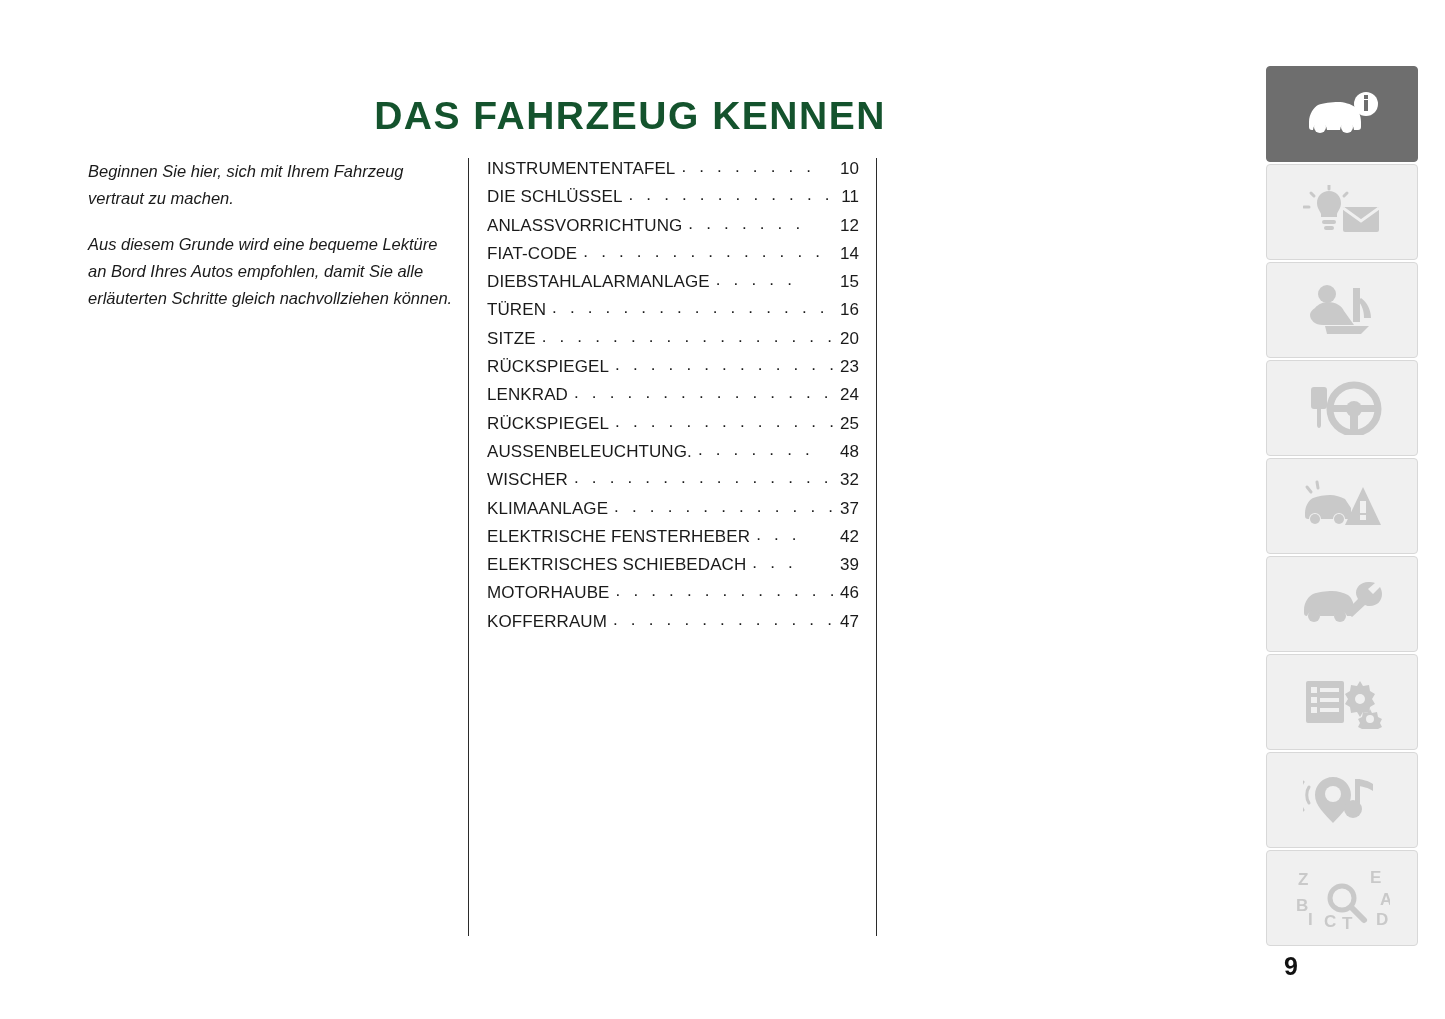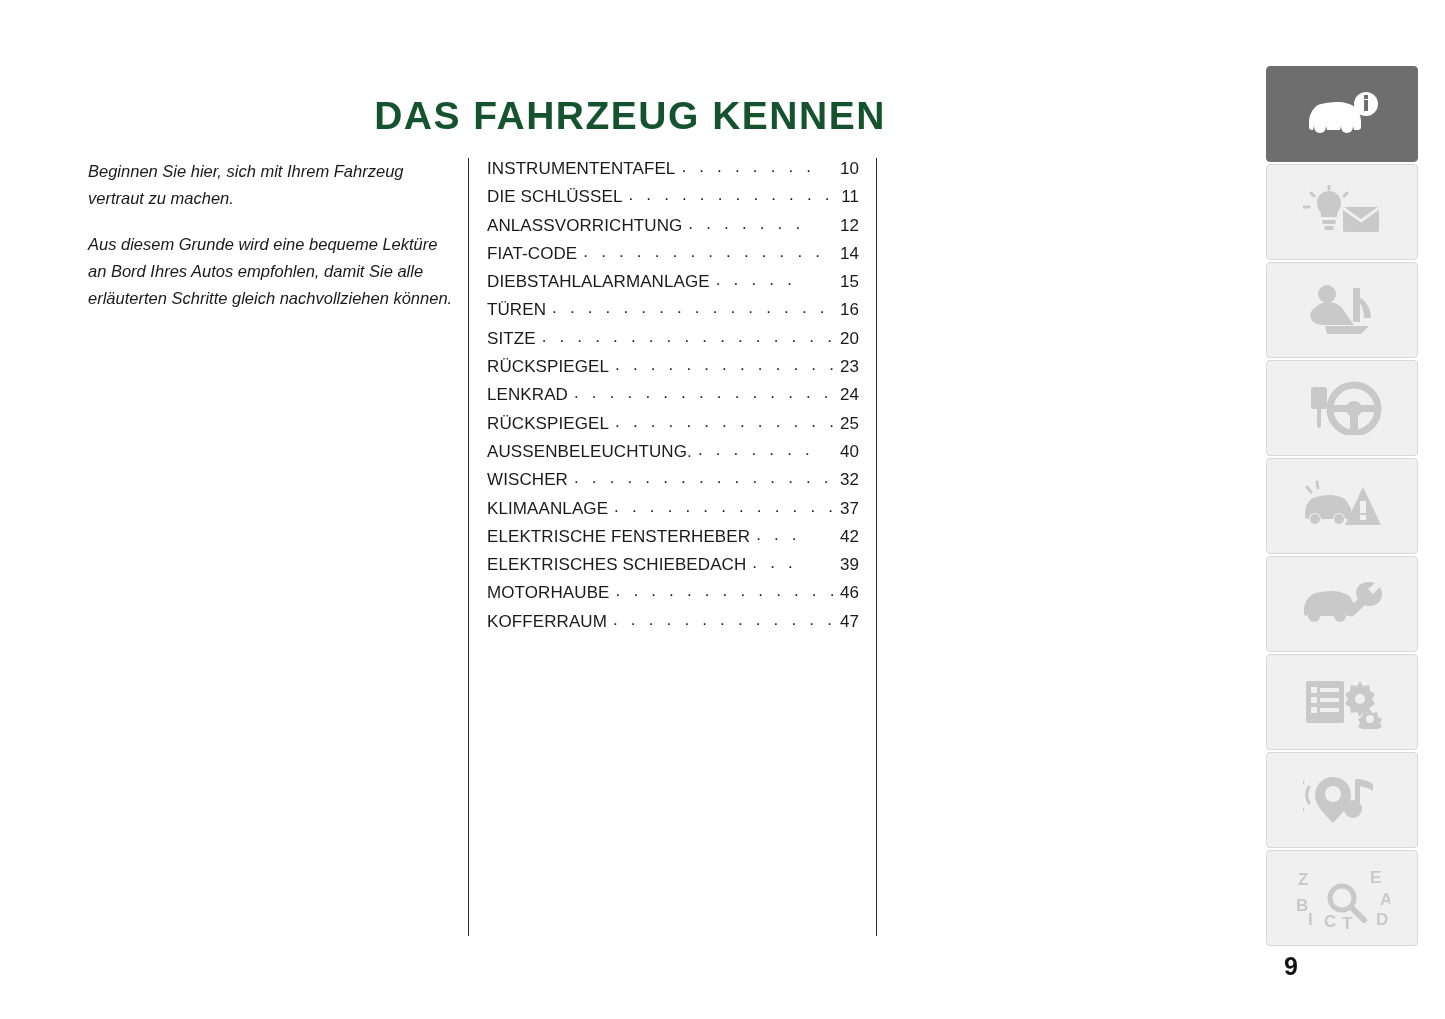--- a/index.html
+++ b/index.html
@@ -181,21 +181,21 @@
         <span class="toc-page">24</span>
       </div>
       <div class="toc-row">
         <span class="toc-label">RÜCKSPIEGEL</span>
         <span class="toc-dots">. . . . . . . . . . . . .</span>
         <span class="toc-page">25</span>
       </div>
       <div class="toc-row">
         <span class="toc-label">AUSSENBELEUCHTUNG.</span>
         <span class="toc-dots">. . . . . . .</span>
-        <span class="toc-page">40</span>
+        <span class="toc-page">48</span>
       </div>
       <div class="toc-row">
         <span class="toc-label">WISCHER</span>
         <span class="toc-dots">. . . . . . . . . . . . . . . .</span>
         <span class="toc-page">32</span>
       </div>
       <div class="toc-row">
         <span class="toc-label">KLIMAANLAGE</span>
         <span class="toc-dots">. . . . . . . . . . . . .</span>
         <span class="toc-page">37</span>

